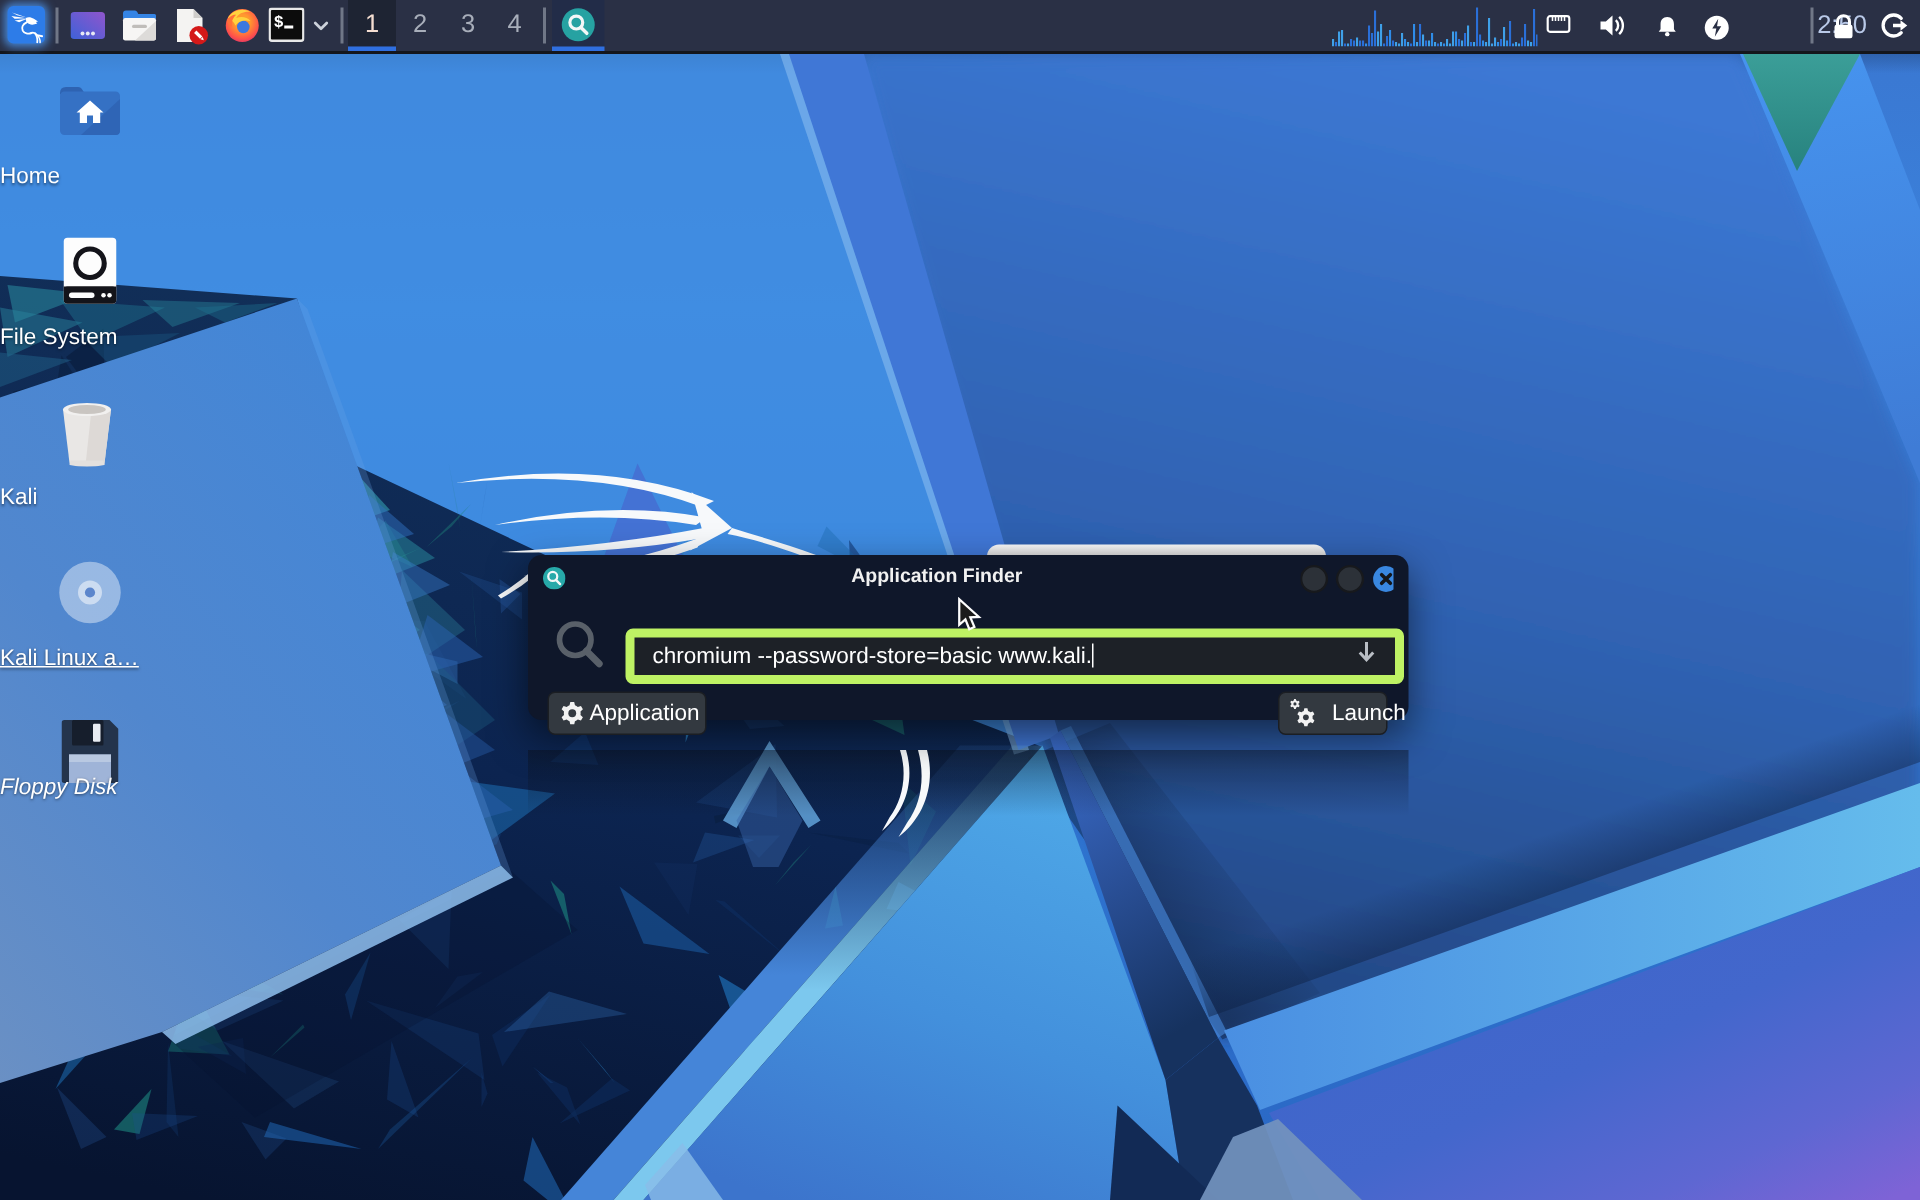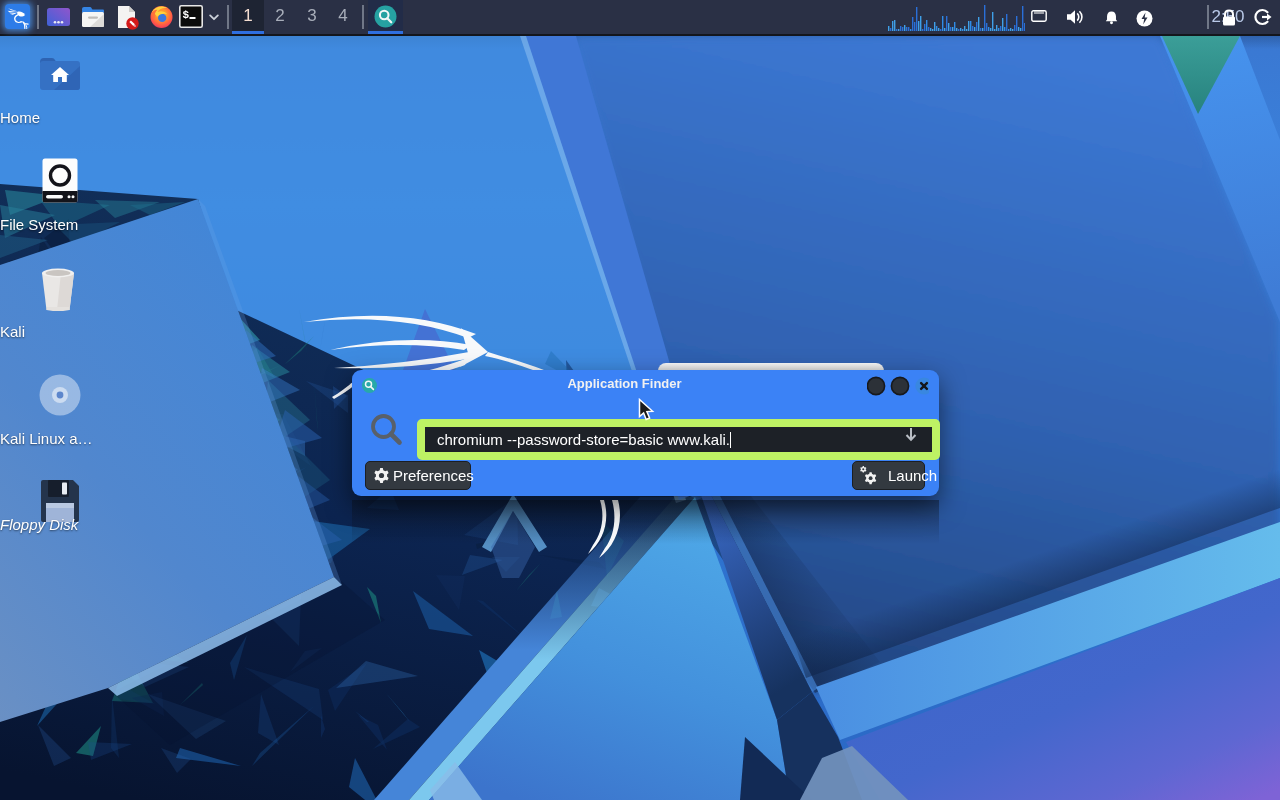--- a/index.html
+++ b/index.html
@@ -3,23 +3,23 @@
 <meta charset="utf-8">
 <style>
 html,body{margin:0;padding:0;width:1280px;height:800px;overflow:hidden;background:#2d74d0;font-family:"Liberation Sans",sans-serif;}
 #wall{position:absolute;left:0;top:36px;width:1280px;height:764px;}
 #panel{position:absolute;left:0;top:0;width:1280px;height:34px;background:#2a3045;border-bottom:2px solid #14161c;}
 .sep{position:absolute;top:5px;width:2px;height:24px;background:#707787;}
 .ws{position:absolute;top:0;height:31px;color:#a8aeba;font-size:17px;line-height:31px;text-align:center;width:32px;}
 .underline{position:absolute;top:31px;height:3px;background:#2f6fe0;}
 .icon-label{position:absolute;color:#fff;font-size:15px;text-align:left;width:120px;left:0;text-shadow:0 1px 2px rgba(0,0,0,.55);}
 .dicon{position:absolute;}
-#dialog{position:absolute;left:352px;top:370px;width:587px;height:126px;background:#3b82f6;border-radius:9px;box-shadow:0 10px 26px rgba(0,0,0,.55);}
+#dialog{position:absolute;left:352px;top:370px;width:587px;height:110px;background:#0f172a;border-radius:9px;box-shadow:0 10px 26px rgba(0,0,0,.55);}
 #dlg-title{position:absolute;left:0;top:6px;width:545px;text-align:center;color:#f1f1f1;font-weight:bold;font-size:13px;}
-#input{position:absolute;left:65px;top:49px;width:495px;height:25px;background:#1d2127;border:8px solid #bef264;border-radius:5px;color:#fff;font-size:15px;line-height:25px;padding-left:12px;}
+#input{position:absolute;left:65px;top:49px;width:495px;height:25px;background:#1d2127;border:6px solid #bef264;border-radius:5px;color:#fff;font-size:15px;line-height:25px;padding-left:12px;}
 .btn{position:absolute;background:#333940;border:1px solid #1b1e23;border-radius:5px;height:27px;color:#fff;font-size:15px;line-height:27px;}
 #sliver{position:absolute;left:658px;top:363px;width:226px;height:9px;background:linear-gradient(#fbfbfb,#d5d5d5);border-radius:8px 8px 0 0;}
 </style>
 </head>
 <body>
 <svg id="wall" viewBox="0 36 1280 764" preserveAspectRatio="none">
 <defs>
 <linearGradient id="bgG" x1="0" y1="0" x2="0" y2="1">
 <stop offset="0" stop-color="#3a78d2"></stop>
         <stop offset="0.22" stop-color="#3b82dc"></stop>
@@ -501,21 +501,21 @@
 <ellipse cx="18" cy="5" rx="12.5" ry="3" fill="#c9c5c1"></ellipse>
 </svg>
 <div class="icon-label" style="top:323px;">Kali</div>
 </div>
 <div class="dicon" style="left:0;top:0;">
 <svg style="position:absolute;left:39px;top:374px;" width="42" height="42" viewBox="0 0 42 42">
 <circle cx="21" cy="21" r="20.5" fill="#ffffff" opacity="0.42"></circle>
 <circle cx="21" cy="21" r="8" fill="#ffffff" opacity="0.5"></circle>
 <circle cx="21" cy="21" r="3.4" fill="#5c86cc"></circle>
 </svg>
-<div class="icon-label" style="top:430px;">Kali Linux a…</div>
+<div class="icon-label" style="top:430px;text-decoration:underline;">Kali Linux a…</div>
 </div>
 <div class="dicon" style="left:0;top:0;">
 <svg style="position:absolute;left:41px;top:480px;" width="38" height="42" viewBox="0 0 38 42">
 <path d="M2,0 L32,0 L38,6 L38,40 Q38,42 36,42 L2,42 Q0,42 0,40 L0,2 Q0,0 2,0 Z" fill="#24344c"></path>
 <rect x="7" y="0" width="21" height="17" rx="1" fill="#161e2c"></rect>
 <rect x="21" y="2.5" width="5" height="12" rx="0.8" fill="#e8ecf2"></rect>
 <rect x="5" y="23" width="28" height="19" fill="#9fb4d8"></rect>
 <rect x="5" y="23" width="28" height="5" fill="#b9c9e2"></rect>
 </svg>
 <div class="icon-label" style="top:516px;font-style:italic;">Floppy Disk</div>
@@ -541,21 +541,21 @@
   </svg>
   <div id="input">chromium --password-store=basic www.kali.<span style="display:inline-block;width:1px;height:16px;background:#fff;vertical-align:-3px;"></span></div>
   <svg style="position:absolute;left:552px;top:57px;" width="14" height="15" viewBox="0 0 14 15">
    <path d="M7,1 L7,12 M2.5,8 L7,12.8 L11.5,8" stroke="#b9bec5" stroke-width="2" fill="none"></path>
   </svg>
   <div class="btn" style="left:13px;top:91px;width:104px;">
     <svg style="position:absolute;left:8px;top:6px;" width="15" height="15" viewBox="0 0 15 15">
       <path id="gear" d="M6.2,0 L8.8,0 L9.3,2.2 A5.5,5.5 0 0 1 11.2,3.3 L13.3,2.6 L14.6,4.9 L13,6.4 A5.6,5.6 0 0 1 13,8.6 L14.6,10.1 L13.3,12.4 L11.2,11.7 A5.5,5.5 0 0 1 9.3,12.8 L8.8,15 L6.2,15 L5.7,12.8 A5.5,5.5 0 0 1 3.8,11.7 L1.7,12.4 L0.4,10.1 L2,8.6 A5.6,5.6 0 0 1 2,6.4 L0.4,4.9 L1.7,2.6 L3.8,3.3 A5.5,5.5 0 0 1 5.7,2.2 Z" fill="#f2f2f2"></path>
       <circle cx="7.5" cy="7.5" r="2.6" fill="#333940"></circle>
     </svg>
-    <span style="margin-left:27px;">Preferences</span>
+    <span style="margin-left:27px;">Application</span>
   </div>
   <div class="btn" style="left:500px;top:91px;width:71px;">
     <svg style="position:absolute;left:7px;top:4px;" width="18" height="19" viewBox="0 0 18 19">
       <g transform="translate(0,0) scale(0.44)">
           <path d="M6.2,0 L8.8,0 L9.3,2.2 A5.5,5.5 0 0 1 11.2,3.3 L13.3,2.6 L14.6,4.9 L13,6.4 A5.6,5.6 0 0 1 13,8.6 L14.6,10.1 L13.3,12.4 L11.2,11.7 A5.5,5.5 0 0 1 9.3,12.8 L8.8,15 L6.2,15 L5.7,12.8 A5.5,5.5 0 0 1 3.8,11.7 L1.7,12.4 L0.4,10.1 L2,8.6 A5.6,5.6 0 0 1 2,6.4 L0.4,4.9 L1.7,2.6 L3.8,3.3 A5.5,5.5 0 0 1 5.7,2.2 Z" fill="#f2f2f2"></path>
           <circle cx="7.5" cy="7.5" r="2.4" fill="#333940"></circle>
         </g>
       <g transform="translate(4.6,6.2) scale(0.8)">
           <path d="M6.2,0 L8.8,0 L9.3,2.2 A5.5,5.5 0 0 1 11.2,3.3 L13.3,2.6 L14.6,4.9 L13,6.4 A5.6,5.6 0 0 1 13,8.6 L14.6,10.1 L13.3,12.4 L11.2,11.7 A5.5,5.5 0 0 1 9.3,12.8 L8.8,15 L6.2,15 L5.7,12.8 A5.5,5.5 0 0 1 3.8,11.7 L1.7,12.4 L0.4,10.1 L2,8.6 A5.6,5.6 0 0 1 2,6.4 L0.4,4.9 L1.7,2.6 L3.8,3.3 A5.5,5.5 0 0 1 5.7,2.2 Z" fill="#f2f2f2"></path>
           <circle cx="7.5" cy="7.5" r="2.4" fill="#333940"></circle>

